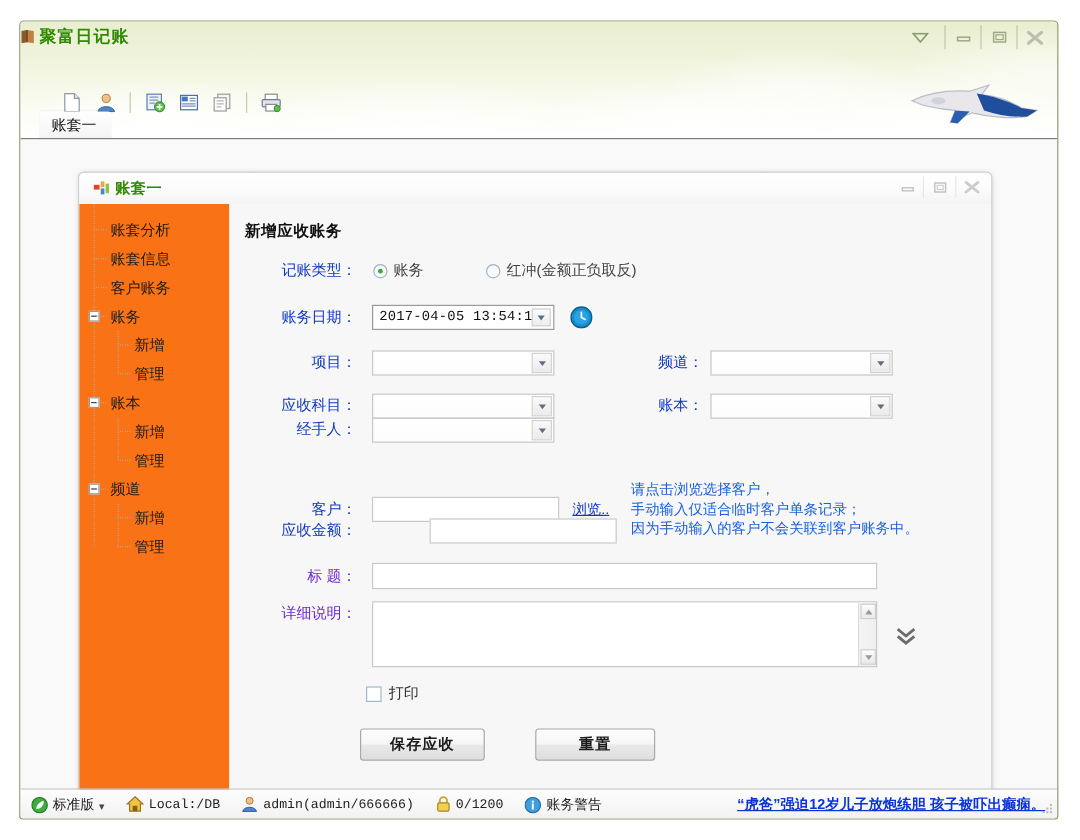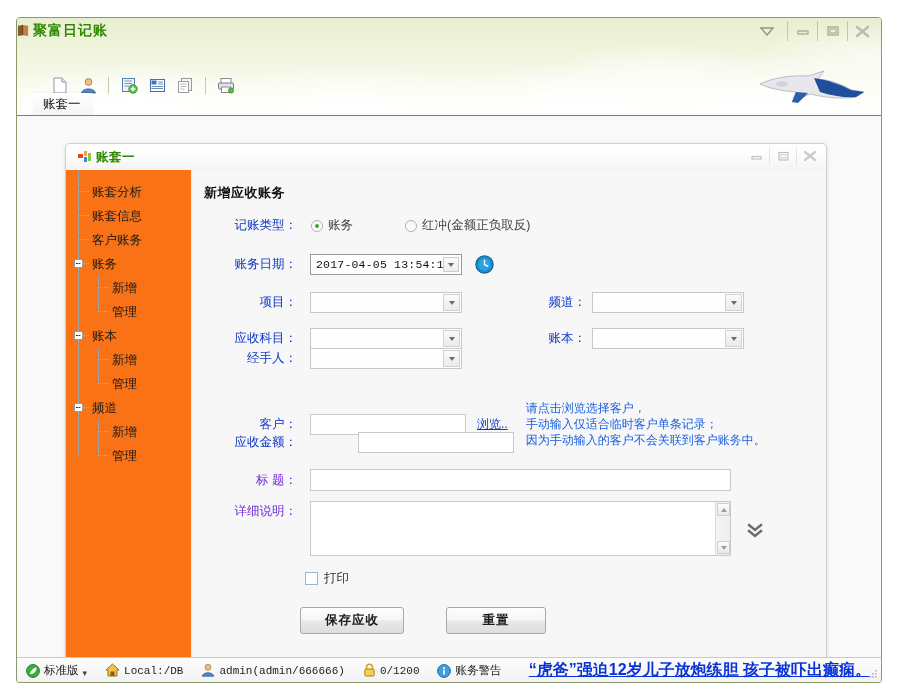--- a/index.html
+++ b/index.html
@@ -251,21 +251,21 @@
   #status-bar{
     position:absolute;left:0;right:0;bottom:0;height:24px;
     background:linear-gradient(to bottom,#fdfdfd,#f2f2f2);
     border-top:1px solid #c9c9c9;
     display:flex;align-items:center;
     font-size:11.5px;color:#222;
   }
   .sb-item{display:flex;align-items:flex-end;gap:4px;padding:0 9px;white-space:nowrap;cursor:default;}
   .sb-mono{font-family:"Liberation Mono","DejaVu Sans Mono",monospace;font-size:11px;}
   #news-link{
-    font-size:16px;color:#0a34d8;text-decoration:underline;font-weight:bold;
+    font-size:12px;color:#0a34d8;text-decoration:underline;font-weight:bold;
     margin-left:auto;margin-right:10px;white-space:nowrap;cursor:pointer;
   }
   #grip{
     position:absolute;right:3px;bottom:3px;width:10px;height:10px;
   }
 </style>
 </head>
 <body>
 
 <div id="app-window">

